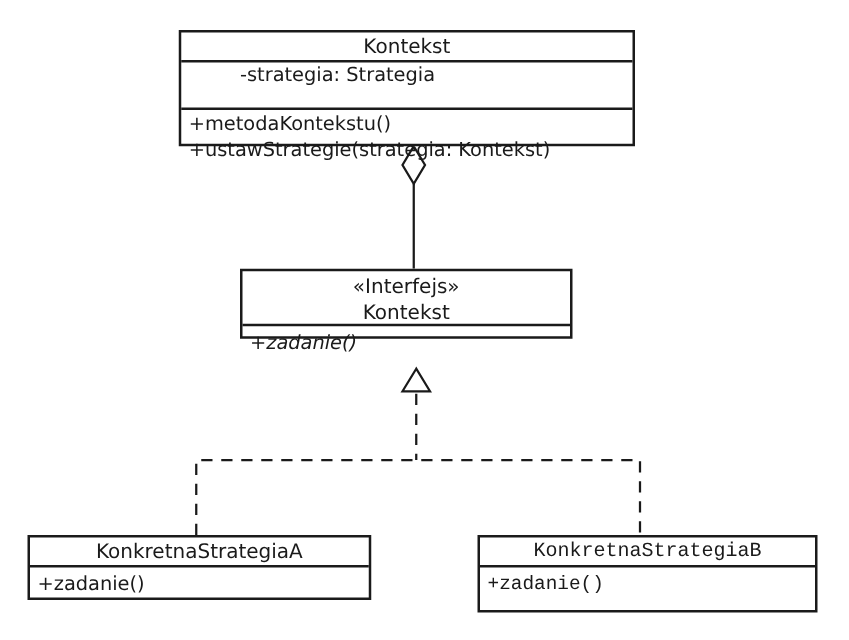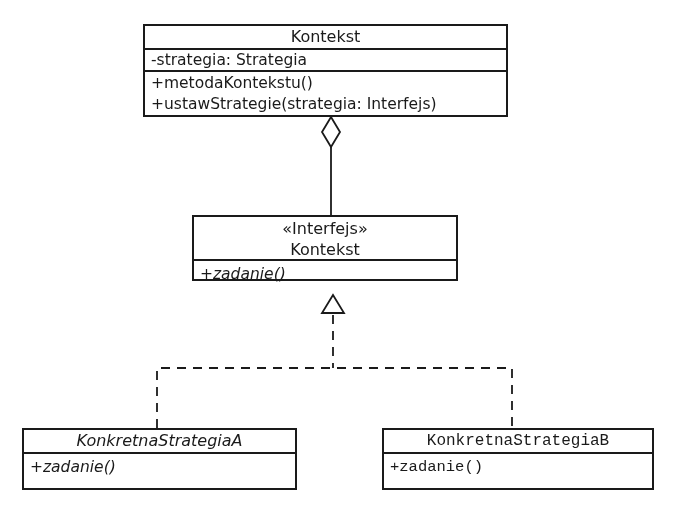--- a/index.html
+++ b/index.html
@@ -37,31 +37,31 @@
   .abstract { font-style: italic; }
   svg.rel-layer {
     position: absolute;
     left: 0; top: 0;
     width: 679px; height: 512px;
     pointer-events: none;
   }
   
   #box-kontekst   { left: 143px; top: 24px;  width: 365px; height: 93px; }
   #box-kontekst .c-title   { height: 24px; line-height: 22px; }
-  #box-kontekst .c-attrs   { height: 22px; line-height: 20px; }
+  #box-kontekst .c-attrs   { height: 38px; line-height: 20px; padding-left: 41px; }
   #box-kontekst .c-methods { height: 43px; padding-top: 1px; }
   #box-kontekst .c-methods .member { line-height: 21px; }
 
-  #box-strategia  { left: 192px; top: 215px; width: 266px; height: 66px; }
+  #box-strategia  { left: 192px; top: 215px; width: 266px; height: 56px; }
   #box-strategia .c-title   { height: 44px; padding-top: 1px; }
   #box-strategia .c-title .title-line { line-height: 21px; }
   #box-strategia .c-methods { height: 30px; padding-top: 2px; }
   #box-strategia .c-methods .member { line-height: 22px; }
 
-  #box-konkretna-a { left: 22px;  top: 428px; width: 275px; height: 62px; font-style: italic; }
+  #box-konkretna-a { left: 22px;  top: 428px; width: 275px; height: 52px; }
   #box-konkretna-b { left: 382px; top: 428px; width: 272px; height: 62px; font-family: Liberation Mono, monospace; }
   .small-class .c-title   { height: 24px; line-height: 22px; }
   .small-class .c-methods { height: 34px; padding-top: 2px; }
   .small-class .c-methods .member { line-height: 22px; }
 </style>
 </head>
 <body>
 
 <div class="canvas">
 
@@ -77,21 +77,21 @@
 
   <div class="uml-class" id="box-kontekst">
     <div class="compartment sep c-title">
       <div class="title-line">Kontekst</div>
     </div>
     <div class="compartment sep c-attrs">
       <div class="member">-strategia: Strategia</div>
     </div>
     <div class="compartment c-methods">
       <div class="member">+metodaKontekstu()</div>
-      <div class="member">+ustawStrategie(strategia: Interfejs)</div>
+      <div class="member">+ustawStrategie(strategia: Kontekst)</div>
     </div>
   </div>
 
   <div class="uml-class" id="box-strategia">
     <div class="compartment sep c-title">
       <div class="title-line">«Interfejs»</div>
       <div class="title-line">Kontekst</div>
     </div>
     <div class="compartment c-methods">
       <div class="member abstract">+zadanie()</div>

